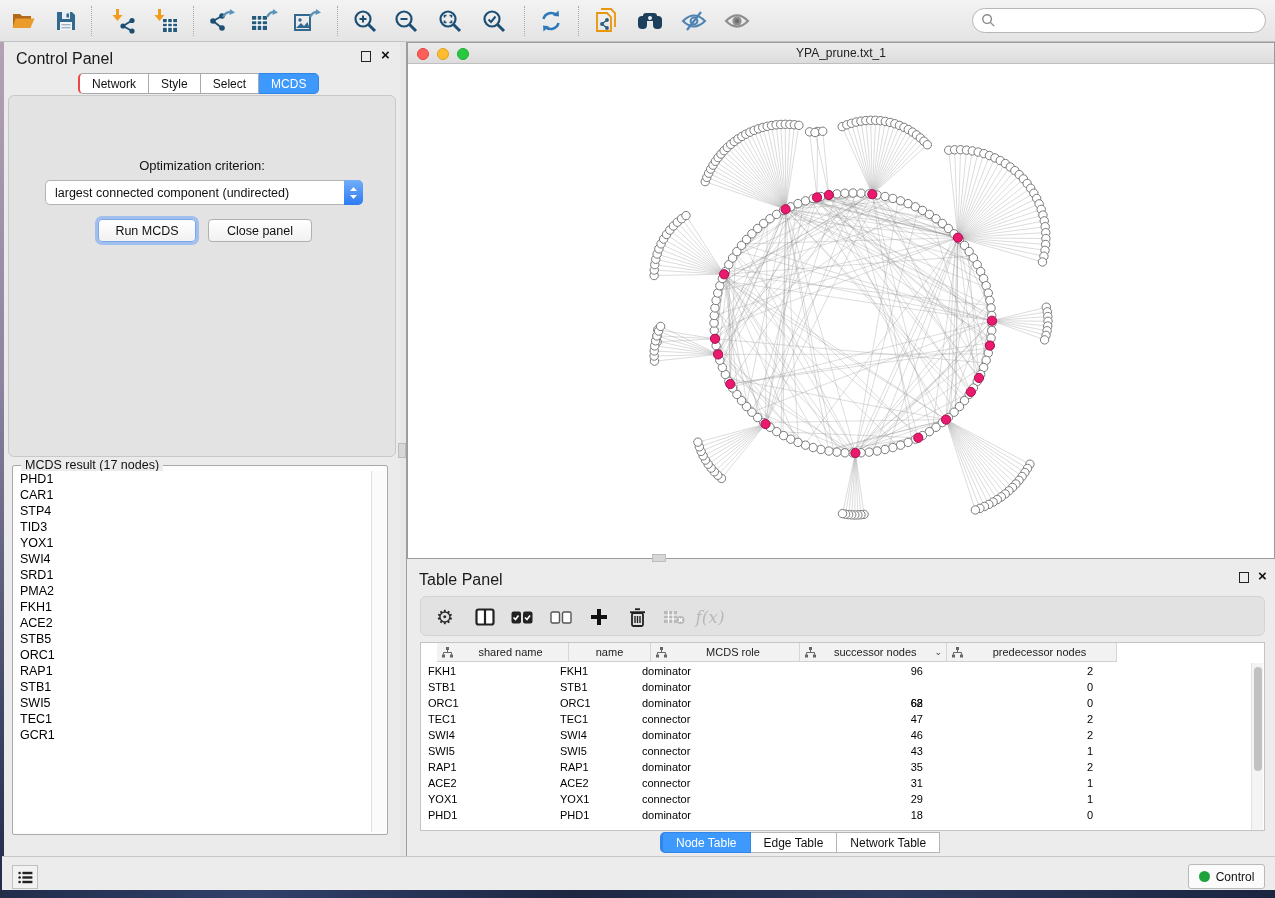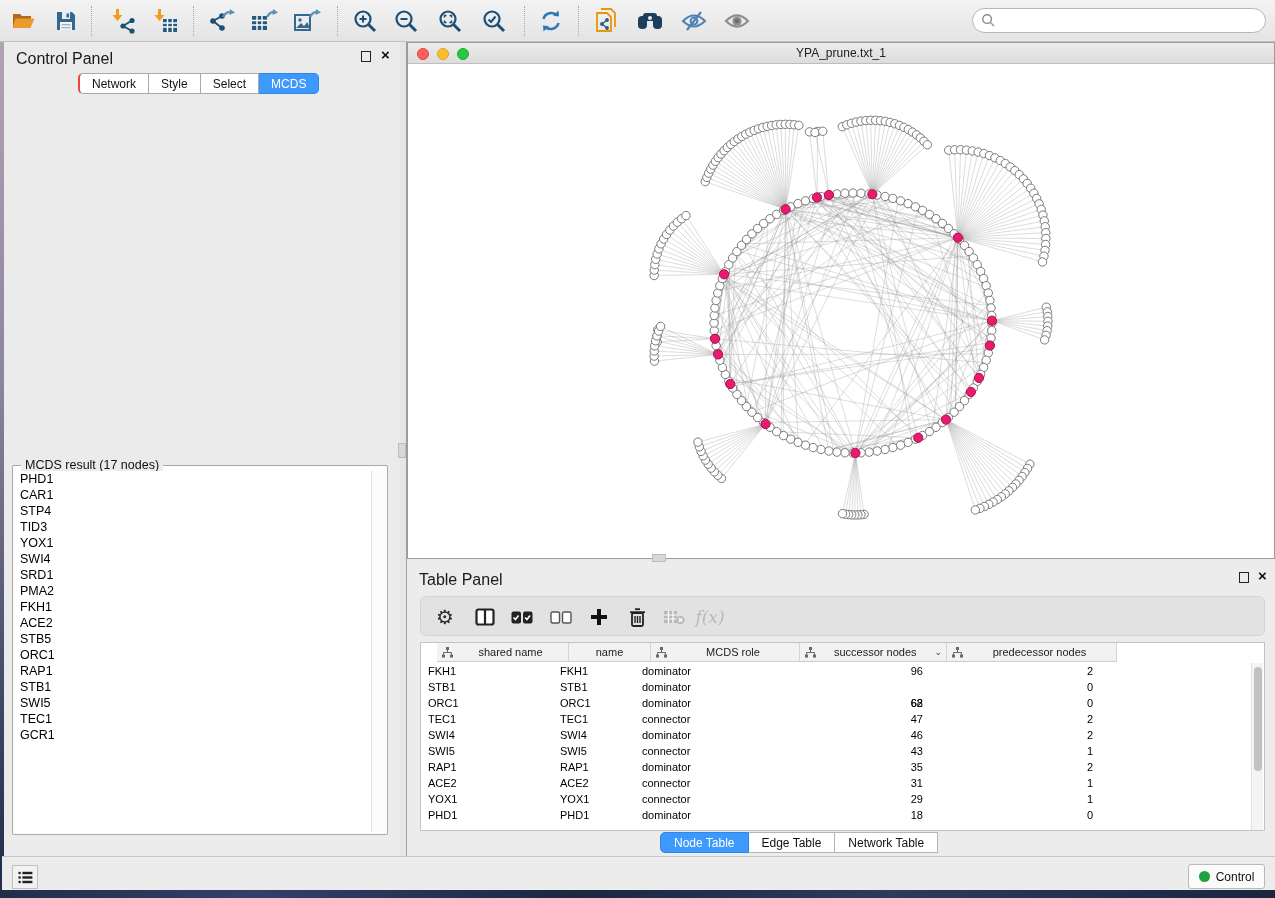--- a/index.html
+++ b/index.html
@@ -90,21 +90,21 @@
   .tree-ic { margin-left:5px; }
   .trow { position:absolute; left:0; height:16px; display:flex; font-size:11px; color:#000; }
   .td { padding-left:7px; line-height:16px; white-space:nowrap; }
   .td.num { text-align:right; padding-right:8px; padding-left:0; }
   .tscroll { position:absolute; right:1px; top:20px; width:12px; height:167px; background:#f4f4f4; border-left:1px solid #e2e2e2; }
   .tthumb { position:absolute; left:1.5px; top:4px; width:8px; height:104px; background:#c1c1c1; border-radius:4px; }
 
   .btabs { position:absolute; left:253px; top:269px; display:flex; height:21px; }
   .btab { background:#fff; border:1px solid #b5b5b5; border-left:none; font-size:12px; color:#111; display:flex;
     align-items:center; padding:0 13px; cursor:pointer; }
-  .btab:first-child { border-left:1px solid #7f1d1d; border-radius:5px 0 0 5px; }
+  .btab:first-child { border-left:3px solid #7f1d1d; border-radius:5px 0 0 5px; }
   .btab:last-child { border-radius:0 5px 5px 0;margin-top:28px; }
   .btab.active { background:#3d99fc; border-color:#2f85e8; color:#fff; }
 
   
   .statusbar { position:absolute; left:2px; top:856px; width:1273px; height:34px; background:#ececec; border-top:1px solid #c6c6c6; }
   .list-btn { position:absolute; left:10px; top:8px; width:26px; height:24px; background:#f2f2f2; border:1px solid #c0c0c0;
     display:flex; align-items:center; justify-content:center; cursor:pointer; }
   .memory-btn { position:absolute; right:10px; top:7px; width:77px; height:25px; background:#fbfbfb; border:1px solid #b9b9b9;
     border-radius:3px; display:flex; align-items:center; justify-content:center; gap:6px; cursor:pointer; }
   .memory-dot { width:11px; height:11px; border-radius:50%; background:#1ea33c; }
@@ -271,20 +271,33 @@
     <div class="float-ic" style="left:357px"></div>
     <div class="close-ic" style="left:377px">×</div>
 
     <div class="tabs">
       <div class="tab">Network</div>
       <div class="tab">Style</div>
       <div class="tab">Select</div>
       <div class="tab active">MCDS</div>
     </div>
 
+    <div class="cbox">
+      <div class="opt-label">Optimization criterion:</div>
+      <div class="dropdown">
+        <span class="dd-text">largest connected component (undirected)</span>
+        <span class="dd-stepper">
+          <svg width="9" height="14" viewBox="0 0 9 14">
+              <path d="M4.5 1 L8 5 H1 Z M4.5 13 L1 9 H8 Z" fill="#fff"></path>
+            </svg>
+        </span>
+      </div>
+      <button class="btn focus-ring" style="left:89px; top:123px; width:98px;">Run MCDS</button>
+      <button class="btn" style="left:199px; top:123px; width:104px;">Close panel</button>
+    </div>
 
     <div class="groupbox">
       <div class="groupbox-title">MCDS result (17 nodes)</div>
       <div class="mcds-list">
           <div class="li">PHD1</div>
           <div class="li">CAR1</div>
           <div class="li">STP4</div>
           <div class="li">TID3</div>
           <div class="li">YOX1</div>
           <div class="li">SWI4</div>

